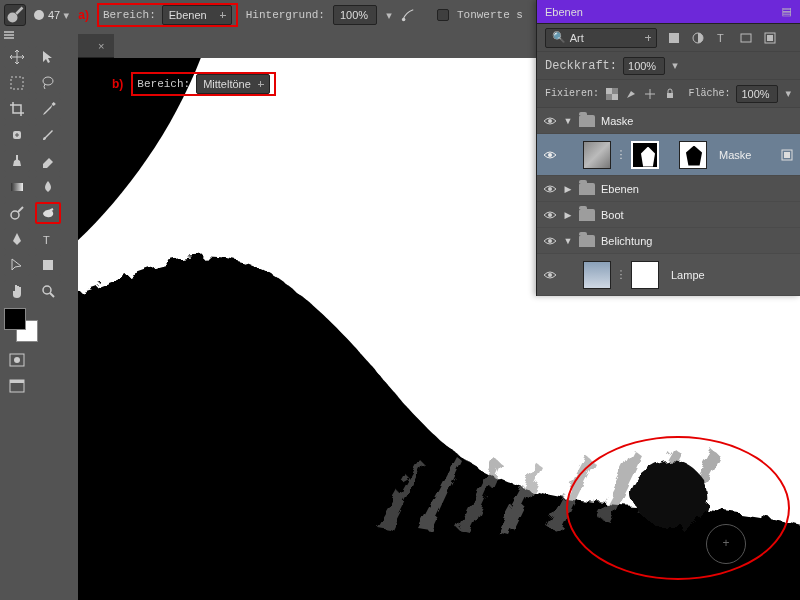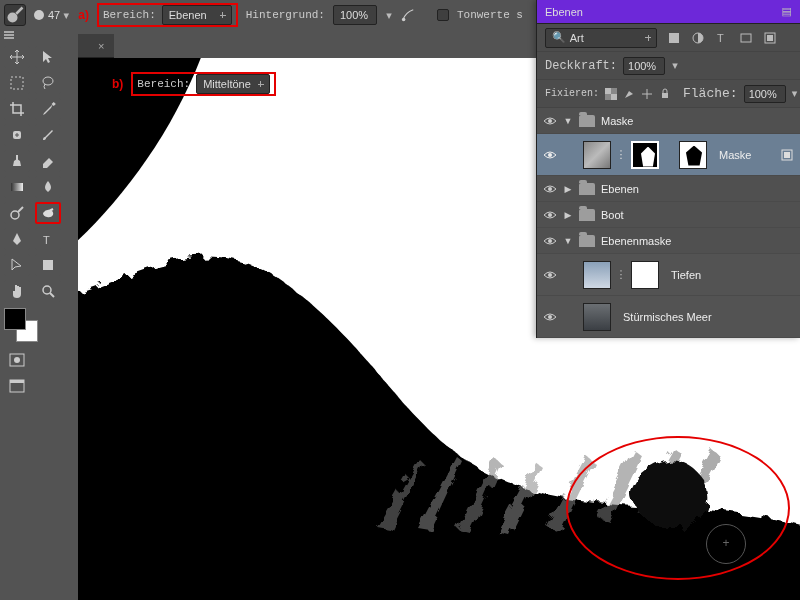--- a/index.html
+++ b/index.html
@@ -373,21 +373,21 @@
           <path d="M6 1 L6 11 M1 6 L11 6" stroke="#bbb"></path>
         </svg>
       </span>
     <span class="smallico">
         <svg width="12" height="12">
           <rect x="3" y="5" width="6" height="5" fill="#bbb"></rect>
           <path d="M4 5 L4 3 A2 2 0 0 1 8 3 L8 5" fill="none" stroke="#bbb"></path>
         </svg>
       </span>
     <span style="flex:1"></span>
-    <span class="opt-label" style="font-size:13px">Fläche:</span>
+    <span class="opt-label" style="font-size:10px">Fläche:</span>
     <div class="pct-small">
         <span>100%</span>
       </div>
     <span class="spin">▾</span>
   </div>
 
   <div class="layer-tree">
 
     <div class="layer-row group">
       <span class="eye">
@@ -449,40 +449,29 @@
 
     <div class="layer-row group">
       <span class="eye">
           <svg viewBox="0 0 14 10">
             <path d="M1 5 Q7 -1 13 5 Q7 11 1 5 Z" fill="none" stroke="#ccc"></path>
             <circle cx="7" cy="5" r="2" fill="#ccc"></circle>
           </svg>
         </span>
       <span class="tw">▼</span>
       <span class="folder"></span>
-      <span class="lname">Ebenenmaske</span>
+      <span class="lname">Belichtung</span>
     </div>
     <div class="layer-row tall">
       <span class="eye">
           <svg viewBox="0 0 14 10">
             <path d="M1 5 Q7 -1 13 5 Q7 11 1 5 Z" fill="none" stroke="#ccc"></path>
             <circle cx="7" cy="5" r="2" fill="#ccc"></circle>
           </svg>
         </span>
       <span class="indent1"></span>
       <div class="thumb sky"></div>
       <span class="smallico" style="width:8px;color:#bbb">⋮</span>
       <div class="thumb white"></div>
-      <span class="lname" style="margin-left:6px">Tiefen</span>
-    </div>
-    <div class="layer-row tall">
-      <span class="eye">
-          <svg viewBox="0 0 14 10">
-            <path d="M1 5 Q7 -1 13 5 Q7 11 1 5 Z" fill="none" stroke="#ccc"></path>
-            <circle cx="7" cy="5" r="2" fill="#ccc"></circle>
-          </svg>
-        </span>
-      <span class="indent1"></span>
-      <div class="thumb sea"></div>
-      <span class="lname" style="margin-left:6px">Stürmisches Meer</span>
+      <span class="lname" style="margin-left:6px">Lampe</span>
     </div>
   </div>
 </div>
 
 </body></html>

